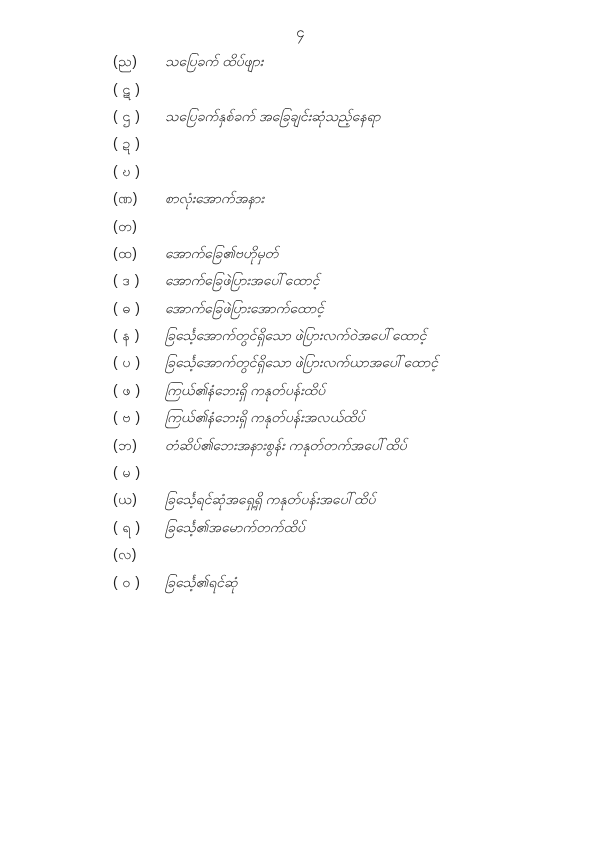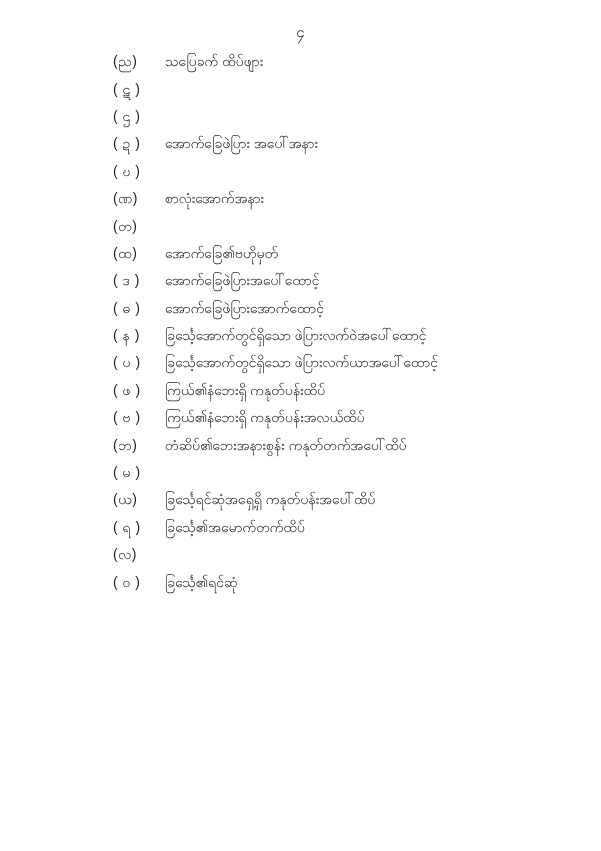--- a/index.html
+++ b/index.html
@@ -38,44 +38,45 @@
     height: 27.4px;
     font-size: 14px;
     white-space: nowrap;
   }
   .row .label {
     flex: 0 0 52px;
     letter-spacing: 0.5px;
   }
   .row .text {
     flex: 1 1 auto;
+    font-style: italic;
   }
 </style>
 </head>
 <body>
 
 <div class="page">
 
   <div class="page-number">၄</div>
 
   <div class="item-list">
 
     <div class="row">
       <span class="label">(ည)</span>
       <span class="text">သပြေခက် ထိပ်ဖျား</span>
     </div>
     <div class="row">
       <span class="label">( ဋ )</span>
     </div>
     <div class="row">
       <span class="label">( ဌ )</span>
+      <span class="text">သပြေခက်နှစ်ခက် အခြေချင်းဆုံသည့်နေရာ</span>
     </div>
     <div class="row">
       <span class="label">( ဍ )</span>
-      <span class="text">အောက်ခြေဖဲပြား အပေါ်အနား</span>
     </div>
     <div class="row">
       <span class="label">( ဎ )</span>
     </div>
     <div class="row">
       <span class="label">(ဏ)</span>
       <span class="text">စာလုံးအောက်အနား</span>
     </div>
     <div class="row">
       <span class="label">(တ)</span>

